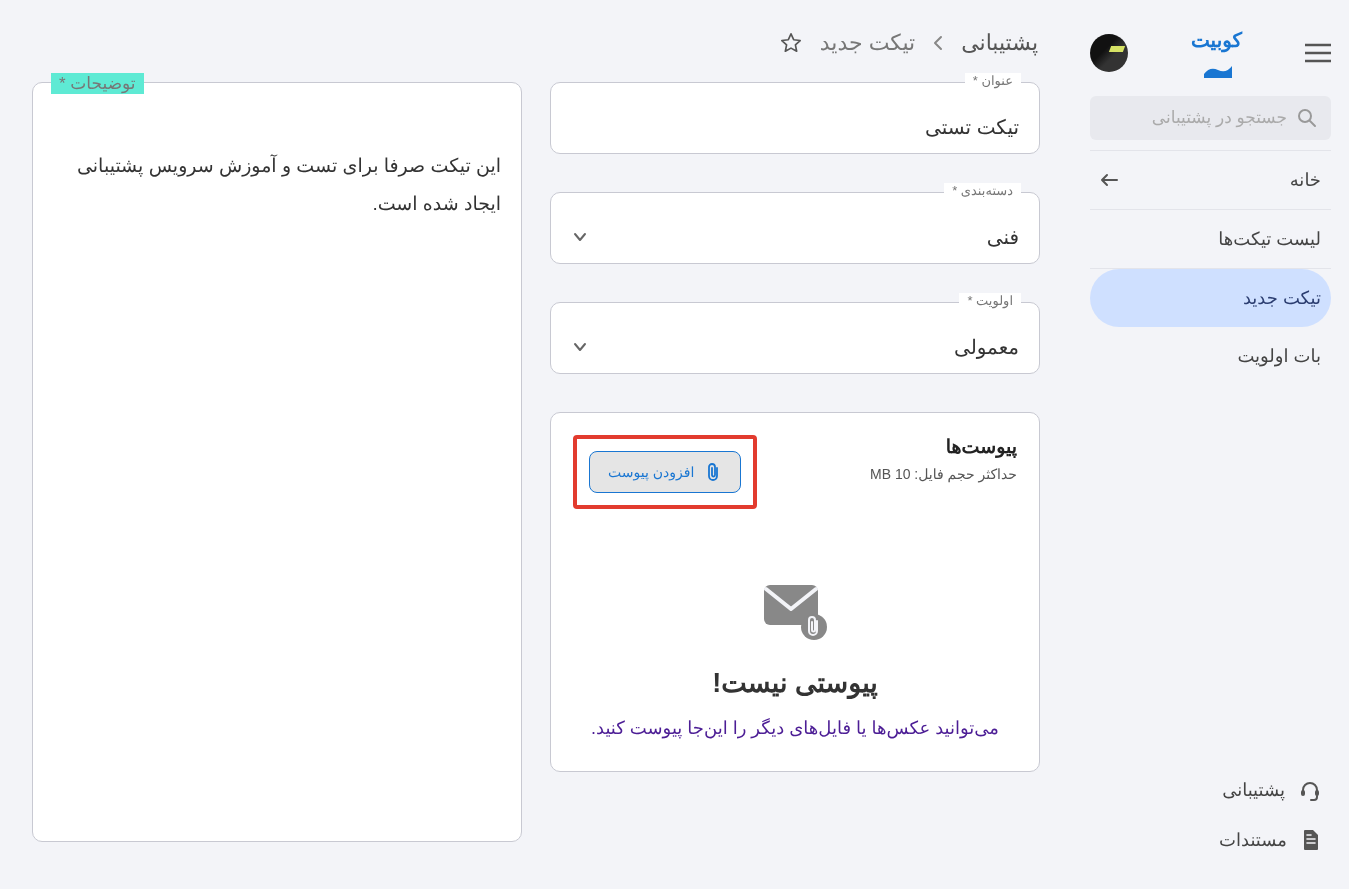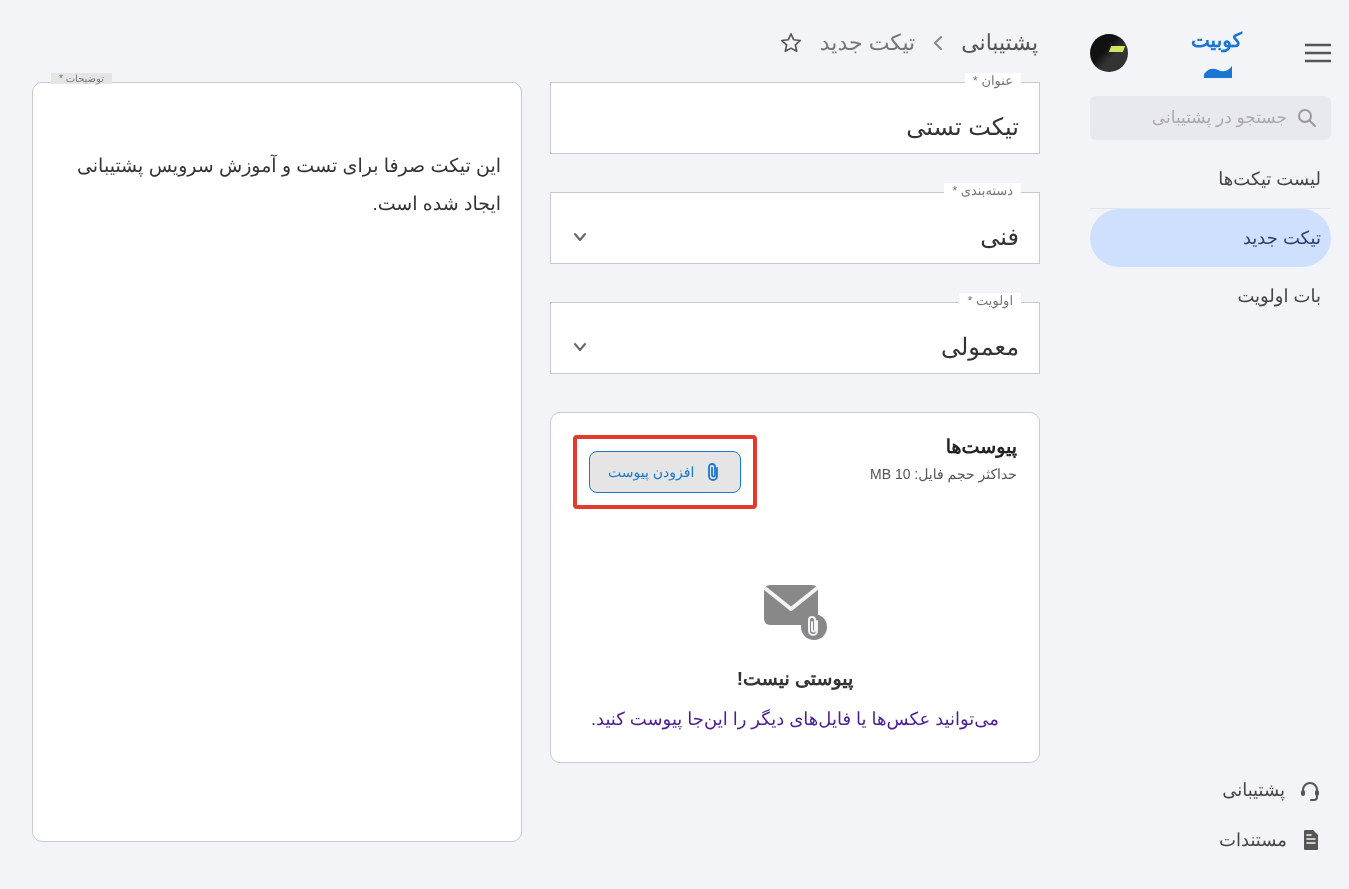--- a/index.html
+++ b/index.html
@@ -102,50 +102,50 @@
   gap:28px;
   padding:0 32px 40px 32px;
 }
 .col-right{ flex:1; max-width:498px; }
 .col-left{ flex:1; }
 .field{ margin-bottom:38px; }
 .field-box{
   position:relative;
   background:#fff;
   border:1px solid #c8c9d2;
-  border-radius:0;
+  border-radius:10px;
   min-height:72px;
   padding:28px 20px 10px 16px;
   display:flex; align-items:center;
 }
 .field-label{
   position:absolute;
   top:-10px; right:18px;
   background:#fff;
   padding:0 8px;
   font-size:13px;
   color:#777;
 }
-.field-value{ font-size:24px; color:#333; width:100%; }
+.field-value{ font-size:20px; color:#333; width:100%; }
 .dropdown-caret{
   margin-right:auto; margin-left:6px;
   color:#666;
 }
 .textarea-box{
   background:#fff;
   border:1px solid #c8c9d2;
   border-radius:10px;
   position:relative;
   padding:28px 20px 20px 20px;
   min-height:760px;
 }
 .textarea-label{
   position:absolute; top:-10px; left:18px;
-  background:#e5e5e5; padding:0 8px;
-  font-size:10px; color:#777;text-align:right;
+  background:#5eead4; padding:0 8px;
+  font-size:17px; color:#777;text-align:right;
 }
 .textarea-content{
   font-size:19px; color:#333; line-height:2;
   text-align:right;
   margin-top:36px;
 }
 .attachments-card{
   background:#fff;
   border:1px solid #c8c9d2;
   border-radius:10px;
@@ -174,21 +174,21 @@
 }
 .attach-empty{
   text-align:center;
   padding:70px 10px 10px 10px;
 }
 .attach-empty-icon{
   display:inline-block;
   margin-bottom:20px;
   color:#888;
 }
-.empty-title{ font-size:19px; font-weight:700; color:#333; margin-bottom:18px; }
+.empty-title{ font-size:27px; font-weight:700; color:#333; margin-bottom:18px; }
 .empty-desc{ font-size:18px; color:#4c1d95; }
 svg{ display:block; }
 </style>
 </head>
 <body>
 
 <div class="layout">
 
   <aside class="sidebar">
     <div class="sidebar-header">
@@ -212,20 +212,28 @@
           <svg width="20" height="20" viewBox="0 0 20 20">
               <circle cx="8" cy="8" r="6" fill="none" stroke="#999" stroke-width="2"></circle>
               <path d="M13 13 L18 18" stroke="#999" stroke-width="2" stroke-linecap="round"></path>
             </svg>
         </span>
         <input type="text" placeholder="جستجو در پشتیبانی" style="">
       </div>
     </div>
 
     <nav class="nav">
+      <div class="nav-item first">
+        <span>خانه</span>
+        <span>
+          <svg width="18" height="14" viewBox="0 0 18 14">
+              <path d="M17 7 H2 M7 2 L2 7 L7 12" fill="none" stroke="#555" stroke-width="2" stroke-linecap="round" stroke-linejoin="round"></path>
+            </svg>
+        </span>
+      </div>
       <div class="nav-item">
         <span>لیست تیکت‌ها</span>
       </div>
       <div class="nav-item active">
         <span>تیکت جدید</span>
       </div>
       <div class="nav-item last-group">
         <span>بات اولویت</span>
       </div>
     </nav>

